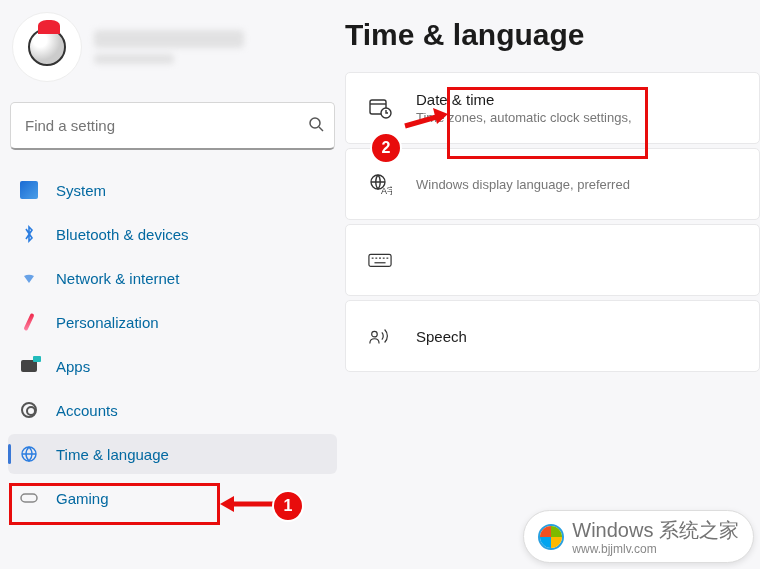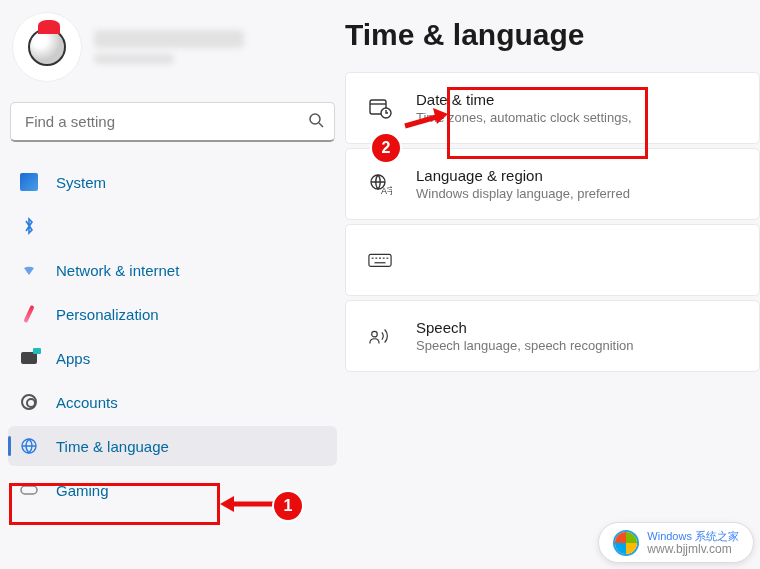--- a/index.html
+++ b/index.html
@@ -45,21 +45,21 @@
     .user-info { filter: blur(3px); opacity: 0.5; }
     .user-name { font-size: 14px; color:#333; height:18px; width:150px; background:#ccc; border-radius:4px; margin-bottom:6px;}
     .user-sub { font-size: 11px; color:#666; height:10px; width:80px; background:#ccc; border-radius:4px;}
     .search-box {
       display: flex;
       align-items: center;
       background: #fff;
       border: 1px solid #d6d6d6;
       border-bottom: 2px solid #999;
       border-radius: 5px;
-      height: 40px;
+      height: 48px;
       padding: 0 10px 0 14px;
       margin: 8px 2px 20px 2px;
       gap: 32px;
     }
     .search-box input {
       flex: 1;
       border: none;
       outline: none;
       background: transparent;
       font-size: 15px;
@@ -152,21 +152,21 @@
     }
     .wm-logo {
       width:26px;height:26px; border:2px solid #29a0e0; border-radius:50%;
       display:grid; grid-template-columns:1fr 1fr; grid-template-rows:1fr 1fr;
       overflow:hidden;
     }
     .wm-logo span:nth-child(1){background:#f25022;}
     .wm-logo span:nth-child(2){background:#7fba00;}
     .wm-logo span:nth-child(3){background:#00a4ef;}
     .wm-logo span:nth-child(4){background:#ffb900;}
-    .wm-text { color:#3b82f6; font-size:11px; }
+    .wm-text { color:#737373; font-size:20px; }
     .wm-url { color:#888; font-size:12px; margin-top:-2px;}
   </style>
 </head>
 <body>
 
 <div class="layout">
   <aside class="sidebar">
     <div class="profile">
       <div class="avatar">
         <div class="avatar-inner"></div>
@@ -191,20 +191,21 @@
       <div class="nav-item">
         <span class="nav-icon icon-system"></span>
         <span>System</span>
       </div>
       <div class="nav-item">
         <span class="nav-icon icon-bt">
           <svg width="16" height="18" viewBox="0 0 12 18" fill="none" stroke="#2b7de0" stroke-width="1.6">
               <path d="M3 4 L9 13 L6 16 L6 2 L9 5 L3 14"></path>
             </svg>
         </span>
+        <span>Bluetooth &amp; devices</span>
       </div>
       <div class="nav-item">
         <span class="nav-icon icon-net">
           <svg width="18" height="14" viewBox="0 0 18 14" fill="#2b7de0">
               <path d="M9 12 L11 9 A5 5 0 0 0 7 9 Z M9 12 L14 5 A12 12 0 0 0 4 5 Z" opacity="0.7"></path>
             </svg>
         </span>
         <span>Network &amp; internet</span>
       </div>
       <div class="nav-item">
@@ -266,21 +267,20 @@
 
       <div class="card">
         <span class="card-icon">
           <svg width="24" height="22" viewBox="0 0 24 22" fill="none" stroke="#333" stroke-width="1.3">
               <circle cx="10" cy="9" r="7"></circle>
               <path d="M3 9 H17 M10 2 C7 5 7 13 10 16 C13 13 13 5 10 2"></path>
               <text x="13" y="21" font-size="9" fill="#333" stroke="none">A字</text>
             </svg>
         </span>
         <div class="card-body">
-          <span class="card-title">Language &amp; region</span>
           <span class="card-sub">Windows display language, preferred</span>
         </div>
       </div>
 
       <div class="card">
         <span class="card-icon">
           <svg width="26" height="18" viewBox="0 0 26 18" fill="none" stroke="#333" stroke-width="1.3">
               <rect x="1" y="3" width="24" height="13" rx="2"></rect>
               <line x1="4" y1="7" x2="6" y2="7"></line>
               <line x1="8" y1="7" x2="10" y2="7"></line>
@@ -295,21 +295,20 @@
       <div class="card">
         <span class="card-icon">
           <svg width="26" height="20" viewBox="0 0 26 20" fill="none" stroke="#333" stroke-width="1.3">
               <circle cx="7" cy="8" r="3"></circle>
               <path d="M2 18 C2 14 4 13 7 13 C10 13 12 14 12 18"></path>
               <path d="M15 6 C17 8 17 12 15 14 M18 3 C22 7 22 13 18 17"></path>
             </svg>
         </span>
         <div class="card-body">
           <span class="card-title">Speech</span>
-          <span class="card-sub">Speech language, speech recognition</span>
         </div>
       </div>
     </div>
   </main>
 </div>
 
 <div class="anno-box-1"></div>
 <svg class="anno-arrow" style="left:220px; top:492px;" width="60" height="24">
   <line x1="55" y1="12" x2="10" y2="12" stroke="#e80c0c" stroke-width="5"></line>
   <polygon points="0,12 14,4 14,20" fill="#e80c0c"></polygon>

